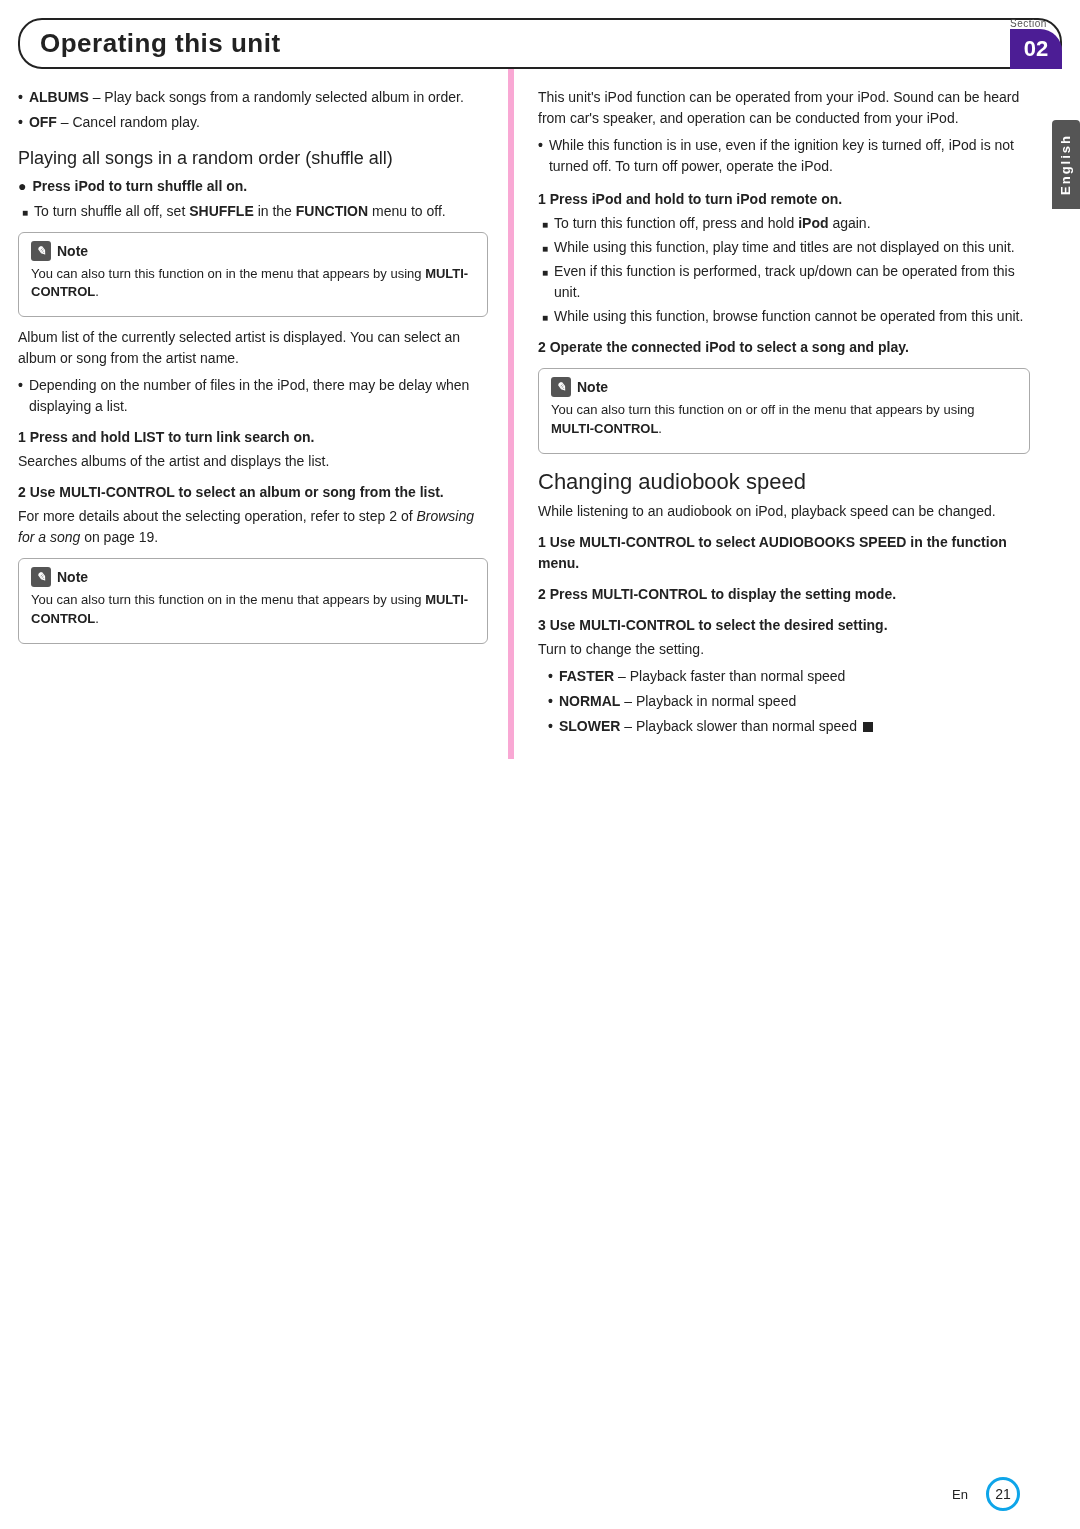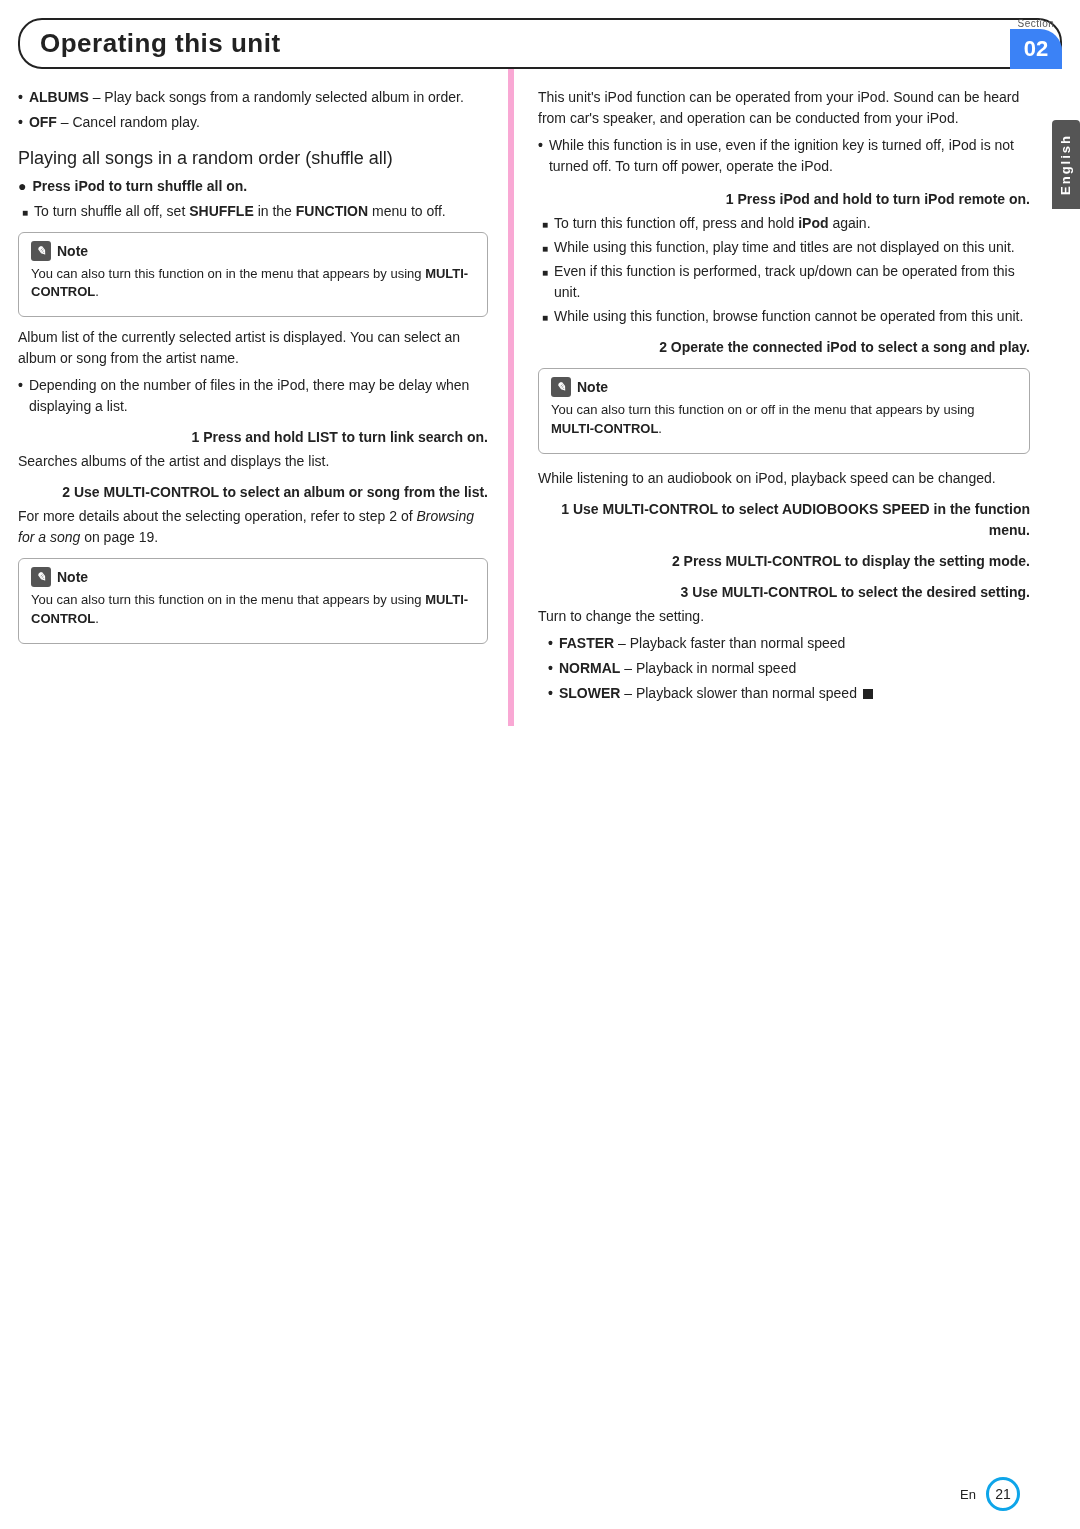--- a/index.html
+++ b/index.html
@@ -27,29 +27,28 @@
       font-size: 26px;
       font-weight: bold;
       letter-spacing: 0.5px;
     }
     .section-badge {
       position: absolute;
       right: -2px;
       top: -2px;
       display: flex;
       flex-direction: column;
-      align-items: center;
     }
     .section-label {
       font-size: 10px;
       color: #555;
       letter-spacing: 0.5px;
     }
     .section-number {
-      background: #3b82f6;
+      background: #4c1d95;
       color: #fff;
       font-size: 22px;
       font-weight: bold;
       width: 52px;
       height: 40px;
       display: flex;
       align-items: center;
       justify-content: center;
       border-radius: 0 22px 0 0;
     }
@@ -166,41 +165,40 @@
       font-size: 13px;
       line-height: 1.45;
     }
 
     
     .step {
       font-size: 14px;
       font-weight: bold;
       margin-top: 10px;
       margin-bottom: 3px;
-      text-align: right;
     }
 
     
     em {
       font-style: italic;
     }
 
     
     strong {
       font-weight: bold;
     }
 
     
     .page-footer {
       position: absolute;
       bottom: 18px;
       right: 60px;
       display: flex;
       align-items: center;
-      gap: 10px;
+      gap: 18px;
       font-size: 13px;
     }
     .page-num-circle {
       border: 3px solid #0ea5e9;
       border-radius: 50%;
       width: 34px;
       height: 34px;
       display: flex;
       align-items: center;
       justify-content: center;
@@ -337,20 +335,21 @@
       <div class="note-title">
         <div class="note-icon">✎</div>
         <span>Note</span>
       </div>
       <p class="note-text">
         <span>You can also turn this function on or off in the menu that appears by using </span><strong>MULTI-CONTROL</strong><span>.</span>
       </p>
     </div>
 
     <div style="margin-top:14px;">
+      <div class="section-title" style="font-size:22px;">Changing audiobook speed</div>
       <p>While listening to an audiobook on iPod, playback speed can be changed.</p>
 
       <p class="step">1   Use MULTI-CONTROL to select AUDIOBOOKS SPEED in the function menu.</p>
       <p class="step">2   Press MULTI-CONTROL to display the setting mode.</p>
       <p class="step">3   Use MULTI-CONTROL to select the desired setting.</p>
       <p>Turn to change the setting.</p>
 
       <div style="margin-top:6px; margin-left:10px;">
         <div class="bullet-item">
           <span class="bullet">•</span>

